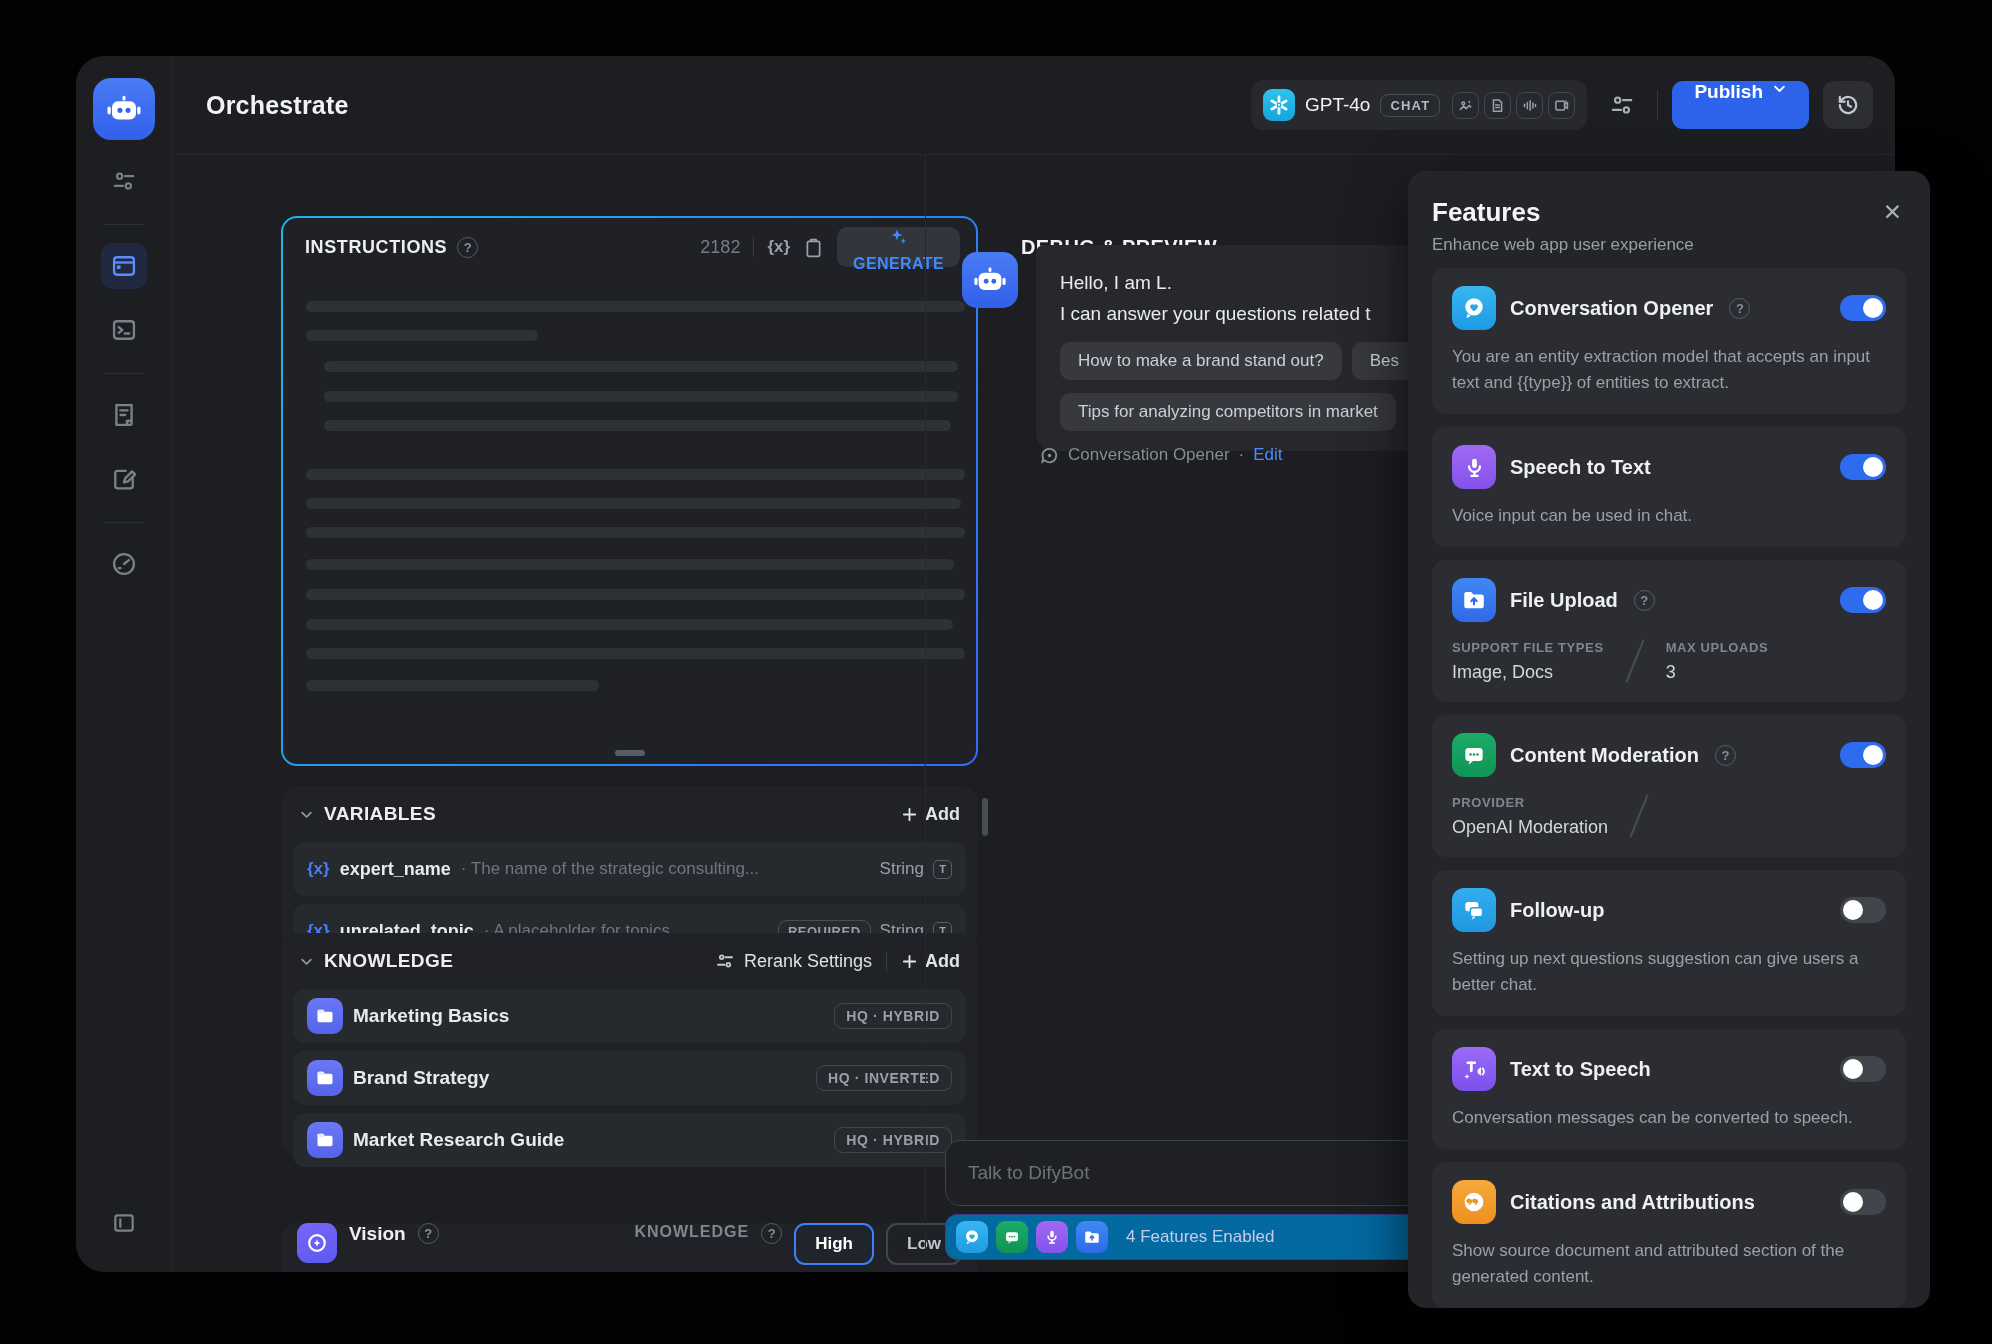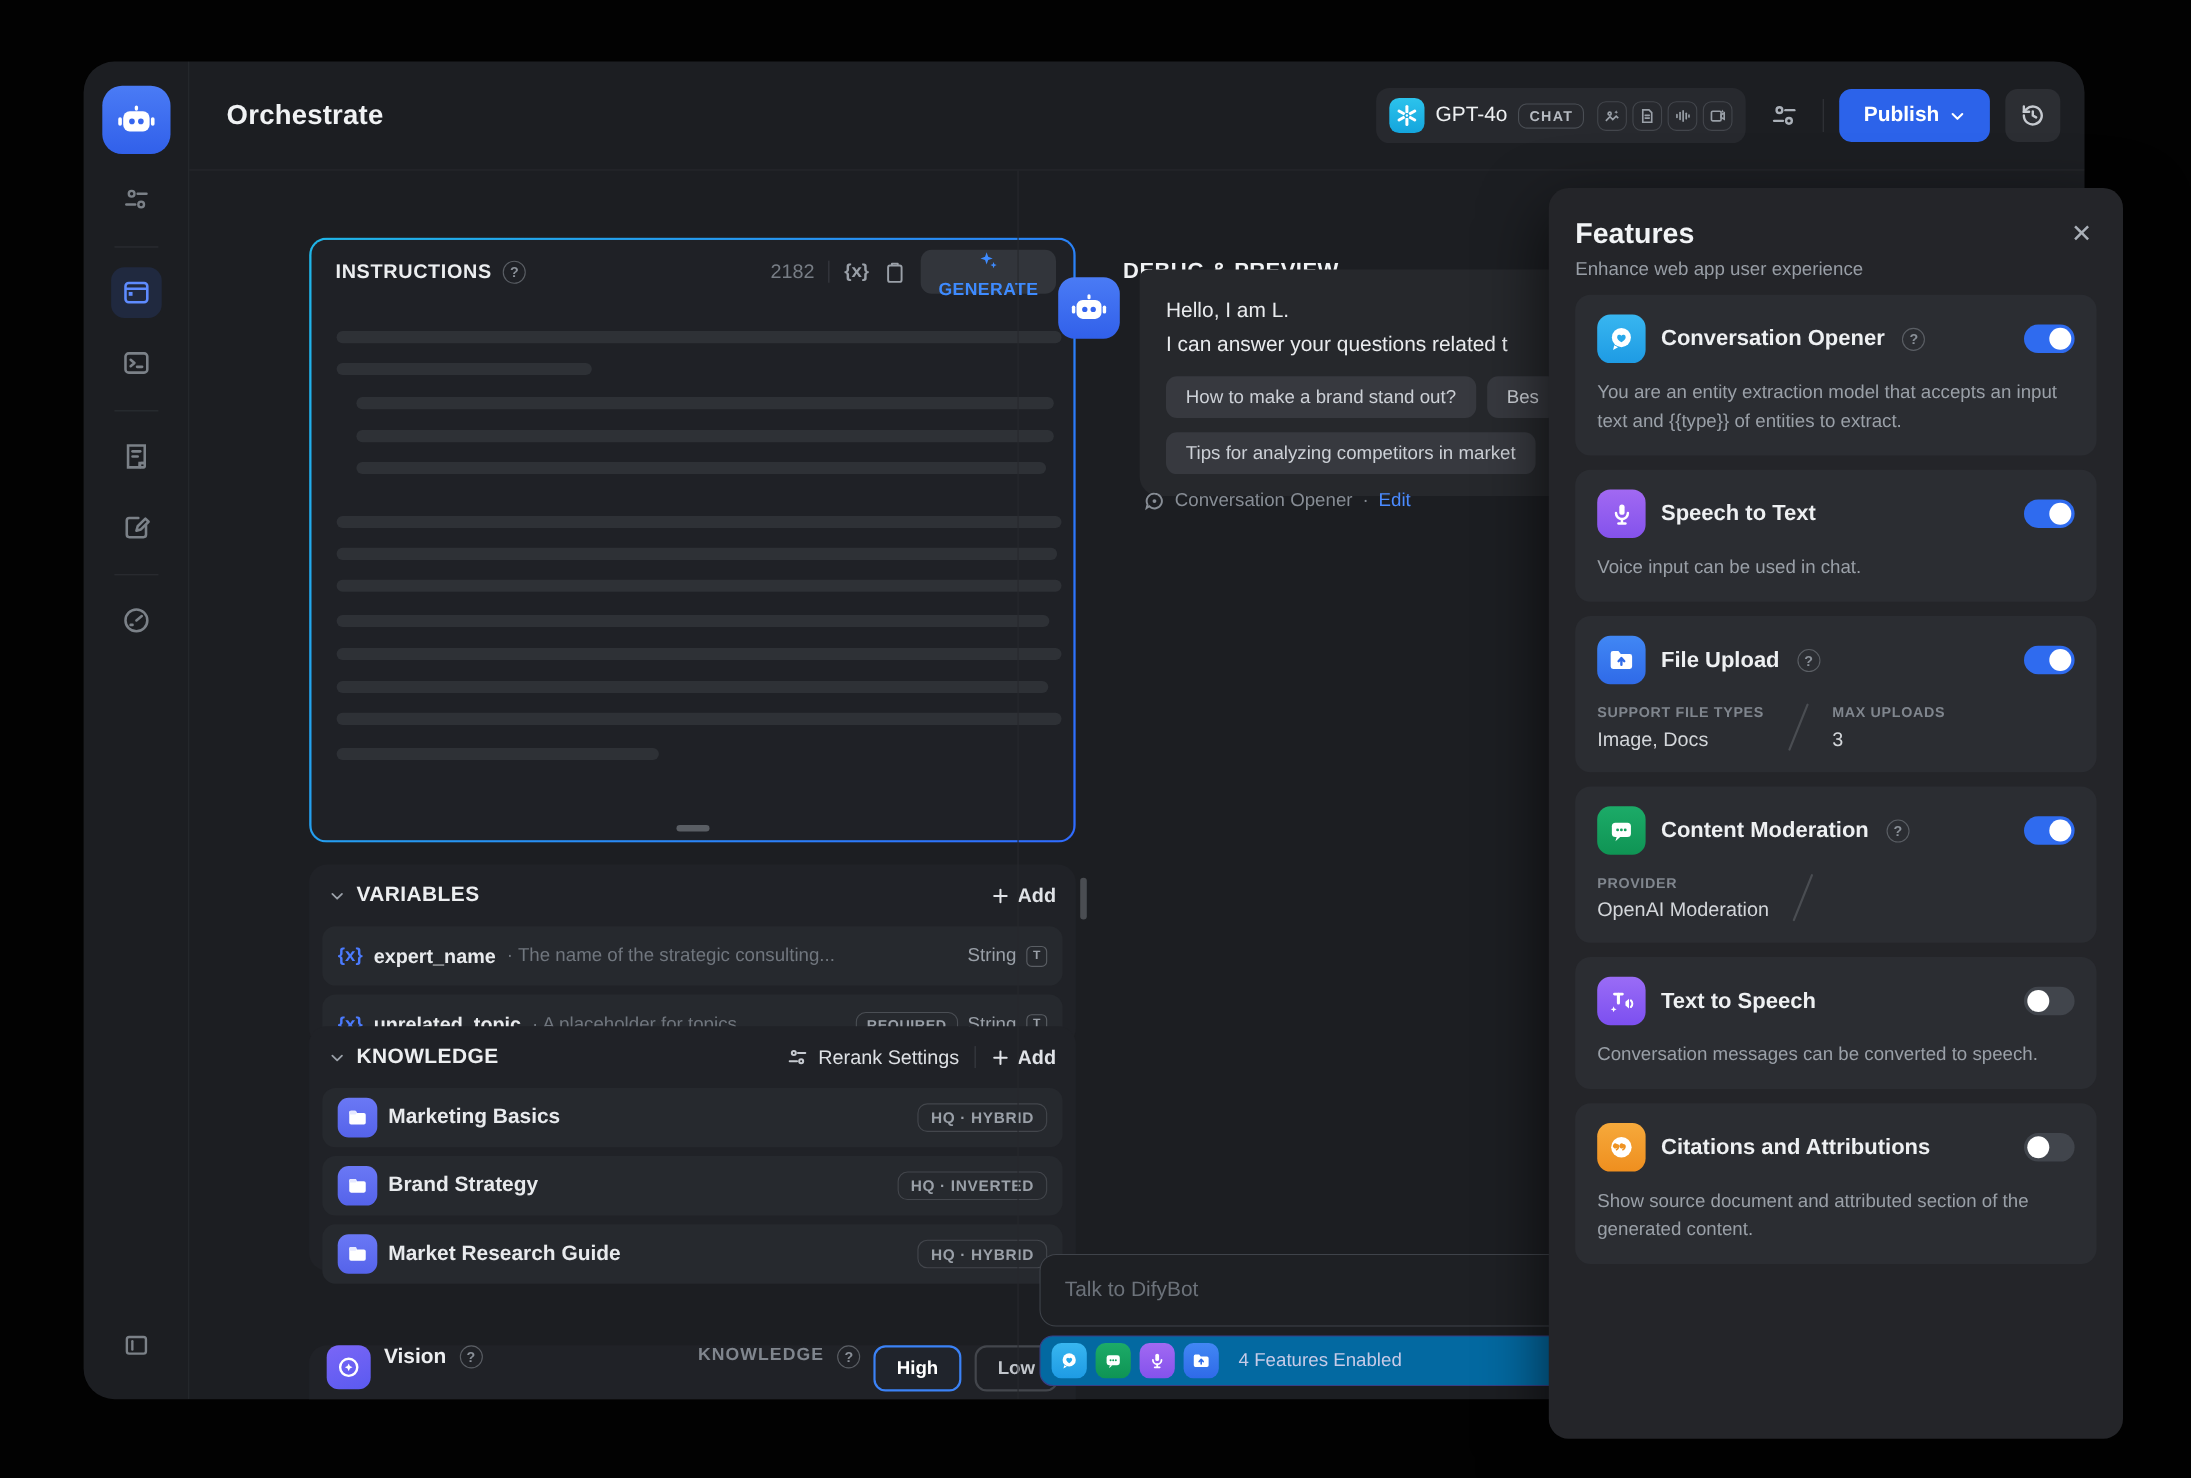--- a/index.html
+++ b/index.html
@@ -33,21 +33,21 @@
   .model-name { font-size:19px; color:#eef0f2; font-weight:500; }
   .mode-badge { border:1.5px solid #4a4e54; border-radius:8px; padding:3px 9px; font-size:13px;
     letter-spacing:1.2px; color:#b6bbc2; font-weight:600; }
   .cap-chips { display:flex; gap:5px; margin-left:2px; }
   .cap-chip { width:27px; height:27px; border:1.5px solid #43464c; border-radius:8px; color:#9aa0a8;
     display:flex; align-items:center; justify-content:center; }
   .ghost-btn { width:42px; height:42px; border-radius:10px; display:flex; align-items:center; justify-content:center;
     color:#aab0b8; }
   .tb-div { width:1px; height:30px; background:#33363b; }
   .publish-btn { height:48px; background:#2c63ea; border-radius:11px; color:#fff; font-size:19px; font-weight:600;
-    display:flex; align-items:center; gap:9px; padding:0 22px; }
+    display:flex; gap:9px; padding:0 22px; }
   .history-btn { width:50px; height:48px; background:#2c2e33; border-radius:11px; color:#c6cad0;
     display:flex; align-items:center; justify-content:center; }
 
   
   .panel { position:absolute; background:#202227; border-radius:16px; }
   .instructions { left:205px; top:160px; width:697px; height:550px;
     border:2px solid transparent;
     background:linear-gradient(#1f2126,#1f2126) padding-box, linear-gradient(120deg,#1fb6e8,#2f6bff) border-box; }
   .inst-head { height:58px; display:flex; align-items:center; padding:0 16px 0 22px; gap:10px; }
   .inst-title { font-size:18px; font-weight:700; letter-spacing:.6px; color:#eceef0; }
@@ -644,20 +644,36 @@
       </div>
       <div class="fdetails">
         <span class="fcol">
           <div class="flabel">PROVIDER</div>
           <div class="fvalue">OpenAI Moderation</div>
         </span>
         <span class="slash"></span>
       </div>
     </div>
 
+    <div class="fcard">
+      <div class="fcard-head">
+        <span class="feat-ico" style="background:linear-gradient(180deg,#33aeee,#1f97e0);">
+            <svg class="ic" width="26" height="26" viewBox="0 0 24 24">
+              <rect x="4" y="4.5" width="12" height="8.6" rx="2.4" fill="#fff"></rect>
+              <rect x="8.6" y="10" width="11.4" height="8.2" rx="2.4" fill="#fff" stroke="#27a3e7" stroke-width="1.4"></rect>
+              <path d="M11 18 L10 21 l3.6-2.8 z" fill="#fff"></path>
+            </svg>
+          </span>
+        <span class="fcard-title">Follow-up</span>
+        <span class="toggle off">
+            <span class="knob"></span>
+          </span>
+      </div>
+      <div class="fcard-desc">Setting up next questions suggestion can give users a better chat.</div>
+    </div>
 
     <div class="fcard">
       <div class="fcard-head">
         <span class="feat-ico" style="background:linear-gradient(180deg,#9a6cf6,#7c4ff0);">
             <svg class="ic" width="26" height="26" viewBox="0 0 24 24">
               <rect x="5" y="5" width="9" height="2.4" rx="1.2" fill="#fff"></rect>
               <rect x="8.2" y="5" width="2.6" height="10" rx="1.3" fill="#fff"></rect>
               <path d="M15.4 12.6 l3-2.4 v8 l-3-2.4 z" fill="#fff"></path>
               <path d="M20 11.5 a4 4 0 0 1 0 5.5" stroke="#fff" stroke-width="1.8" fill="none" stroke-linecap="round"></path>
               <path d="M5.5 16.5 l.7 1.8 1.8.7 -1.8.7 -.7 1.8 -.7-1.8 -1.8-.7 1.8-.7 z" fill="#fff"></path>

